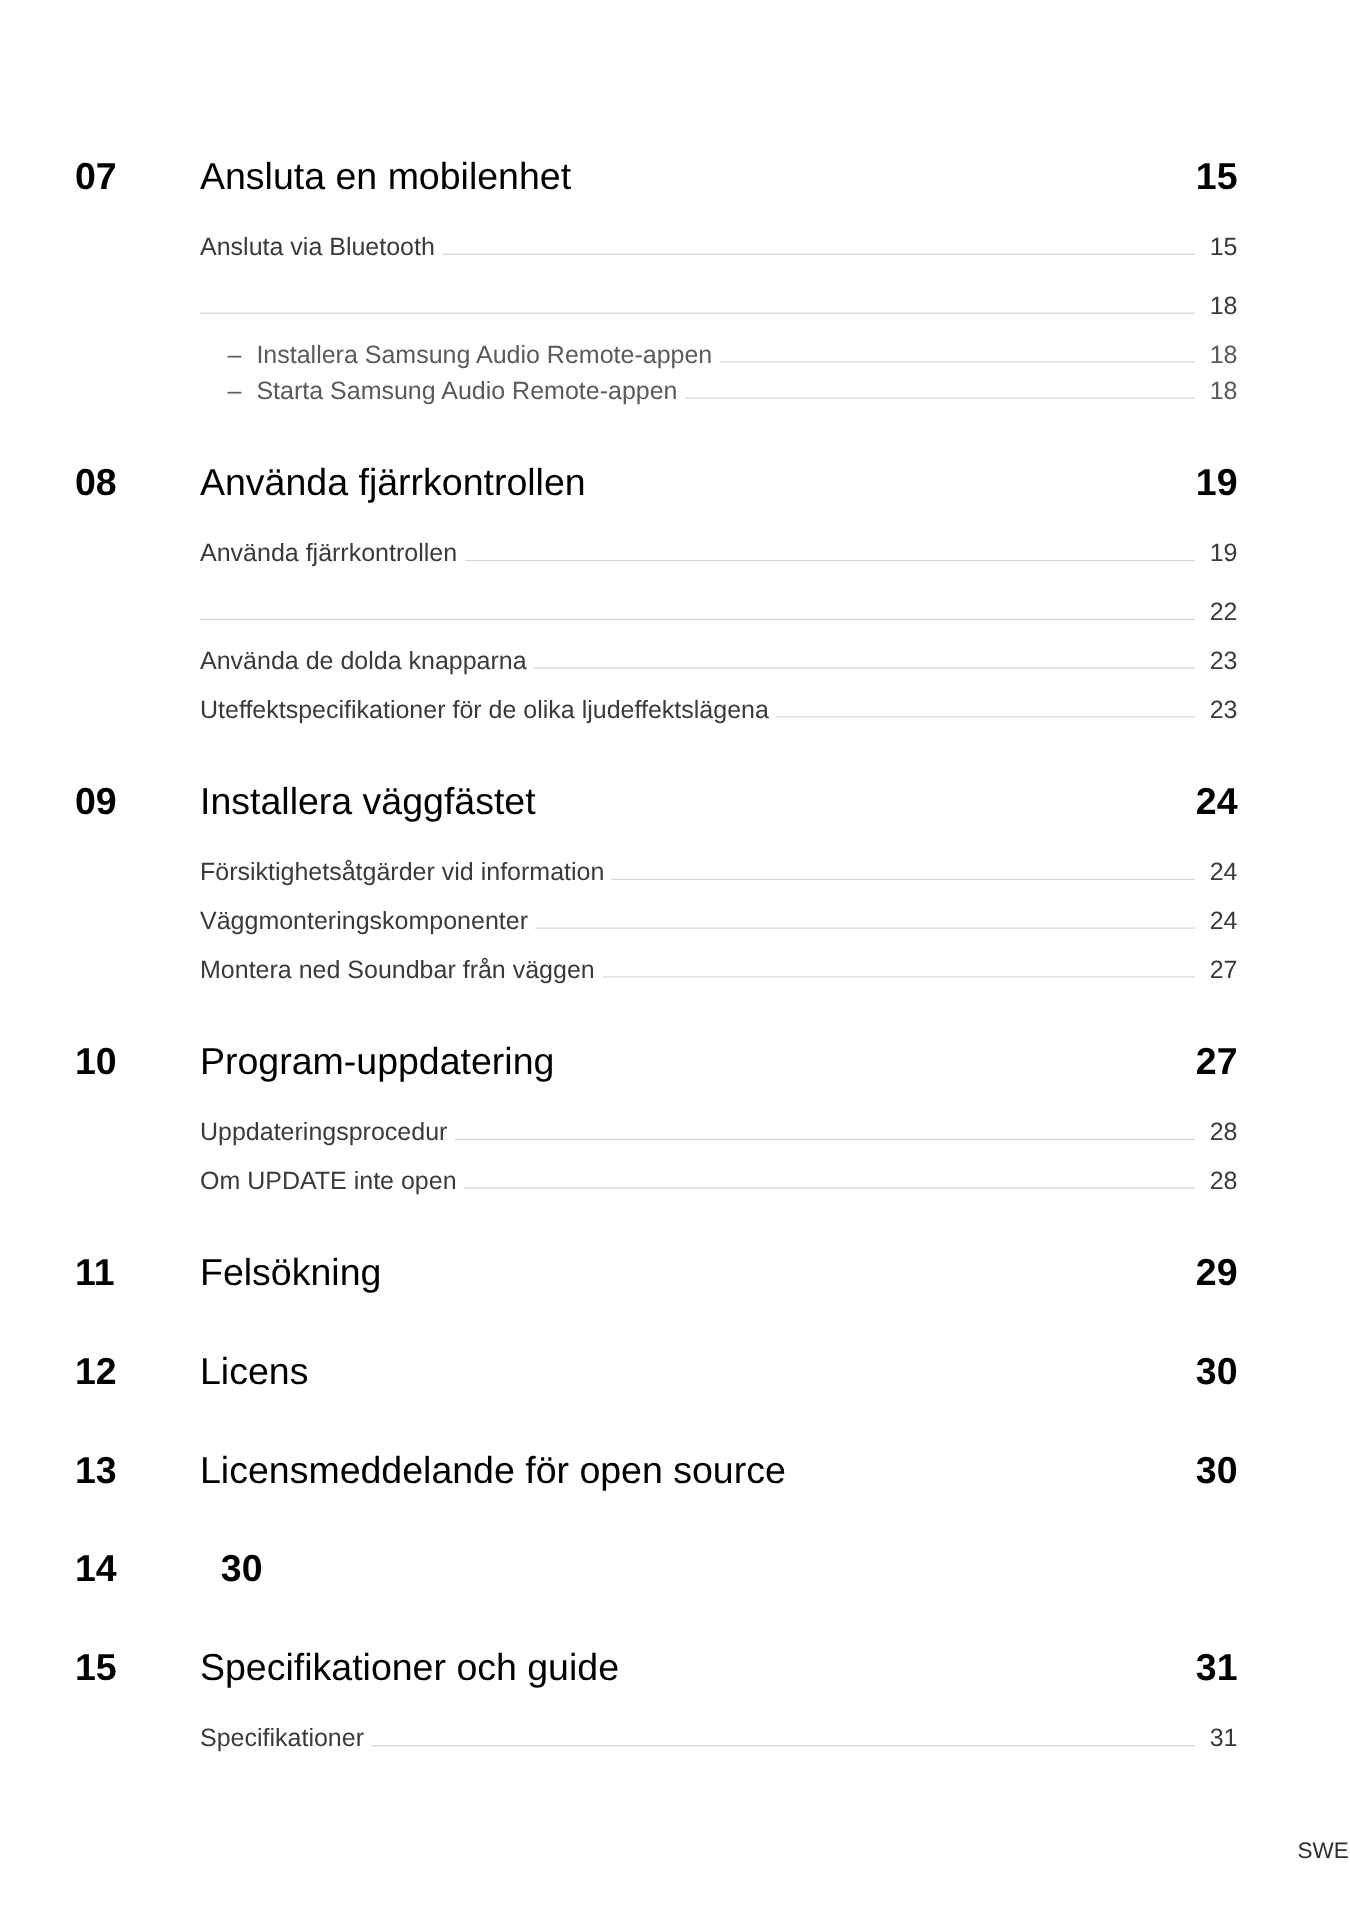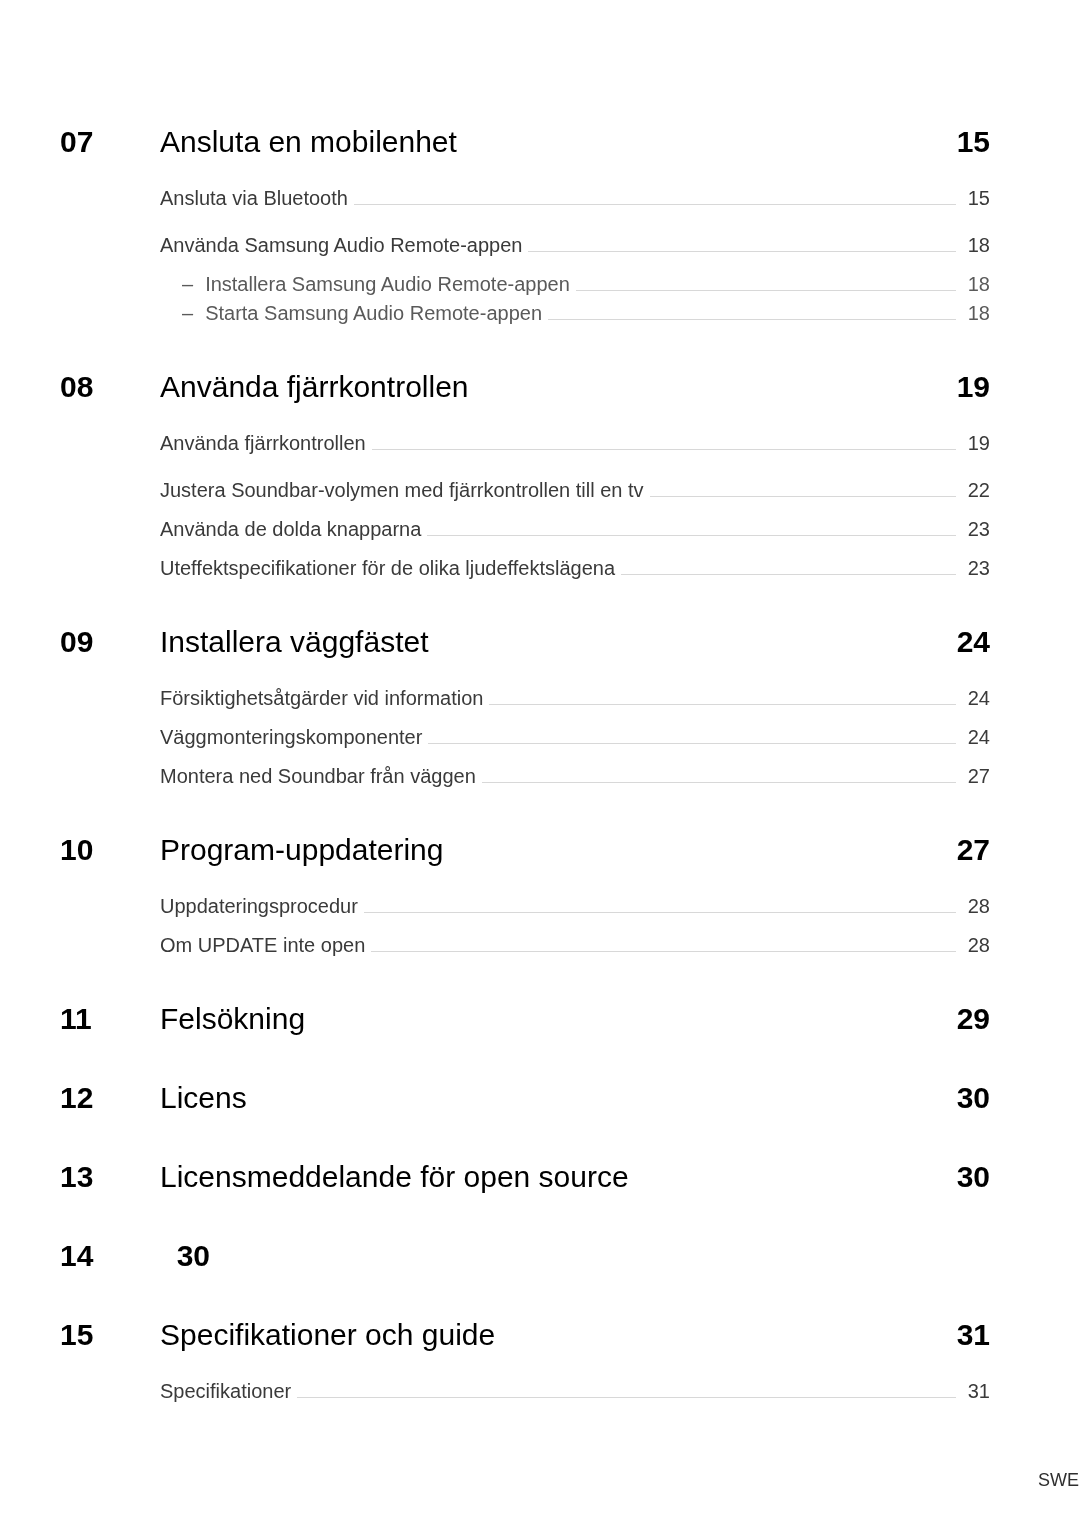--- a/index.html
+++ b/index.html
@@ -109,21 +109,20 @@
       <div class="sub-items">
         <div class="group">
           <div class="sub-item">
             <span class="sub-item-label">Ansluta via Bluetooth</span>
             <span class="leader"></span>
             <span class="sub-item-page">15</span>
           </div>
         </div>
         <div class="group">
           <div class="sub-item">
-            <span class="sub-item-label">Använda Samsung Audio Remote-appen</span>
             <span class="leader"></span>
             <span class="sub-item-page">18</span>
           </div>
           <div class="sub-sub-group">
             <div class="sub-sub-item">
               <span class="dash">–</span>
               <span class="sub-item-label">Installera Samsung Audio Remote-appen</span>
               <span class="leader"></span>
               <span class="sub-item-page">18</span>
             </div>
@@ -146,21 +145,20 @@
       <div class="sub-items">
         <div class="group">
           <div class="sub-item">
             <span class="sub-item-label">Använda fjärrkontrollen</span>
             <span class="leader"></span>
             <span class="sub-item-page">19</span>
           </div>
         </div>
         <div class="group">
           <div class="sub-item">
-            <span class="sub-item-label">Justera Soundbar-volymen med fjärrkontrollen till en tv</span>
             <span class="leader"></span>
             <span class="sub-item-page">22</span>
           </div>
           <div class="sub-item">
             <span class="sub-item-label">Använda de dolda knapparna</span>
             <span class="leader"></span>
             <span class="sub-item-page">23</span>
           </div>
           <div class="sub-item">
             <span class="sub-item-label">Uteffektspecifikationer för de olika ljudeffektslägena</span>

